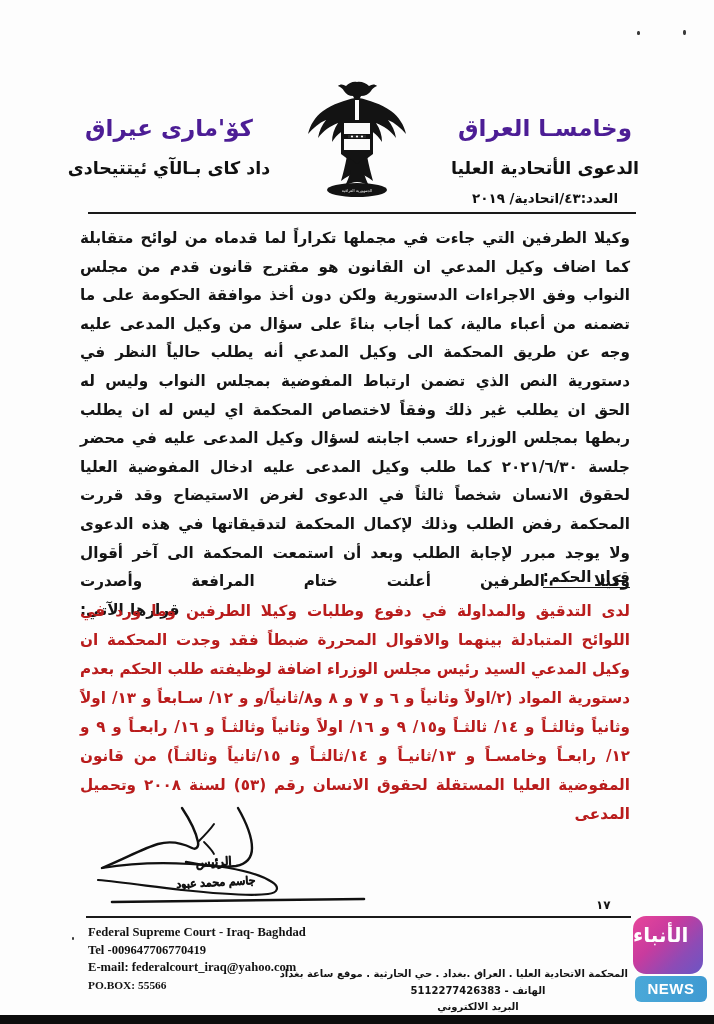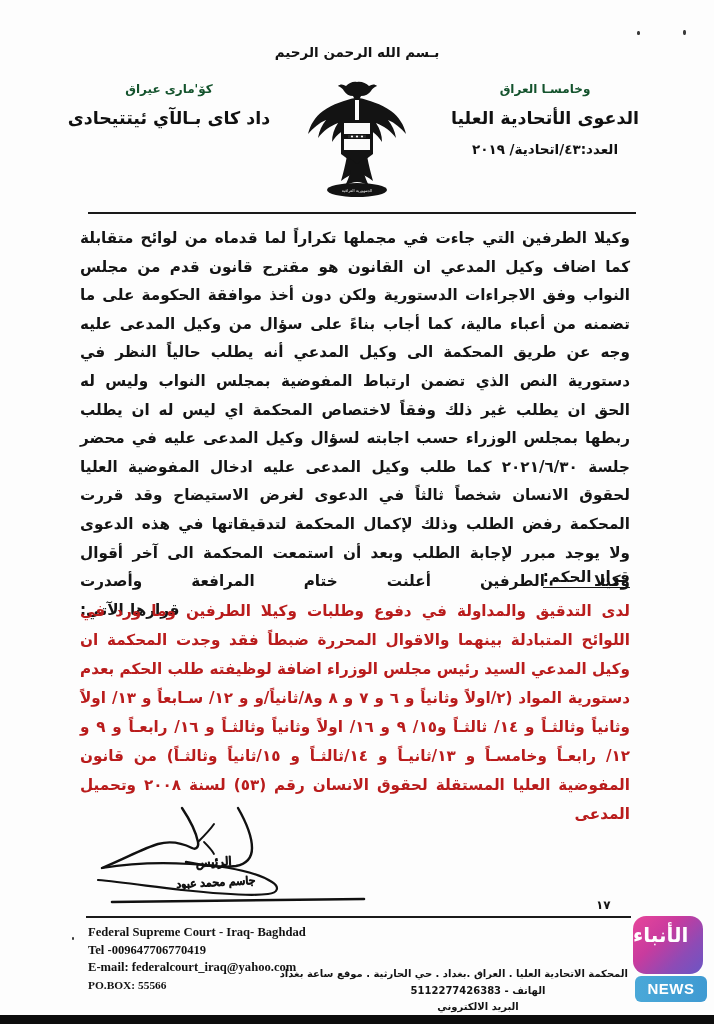--- a/index.html
+++ b/index.html
@@ -51,24 +51,25 @@
   .hdr-block {
     position: absolute;
     top: 0;
     text-align: center;
     line-height: 1.95;
   }
   .hdr-ar { right: 44px; width: 250px; }
   .hdr-kr { left: 44px;  width: 250px; }
 
   .hdr-l1 {
-    font-size: 12px;
-    font-weight: bold;
-    color: #14532d;
+    font-size: 23px;
+    font-weight: bold;
+    color: #4c1d95;
     letter-spacing: 0.2px;
+    margin-top: 28px;
   }
   .hdr-l2 {
     font-size: 17.5px;
     font-weight: bold;
     color: #101010;
     letter-spacing: 0.2px;
   }
   .hdr-num {
     font-size: 13.5px;
     font-weight: bold;
@@ -270,21 +271,20 @@
 </style>
 </head>
 <body>
 
 <div id="page">
 
   <div class="speck" style="top:31px; left:637px; width:3px; height:4px;"></div>
   <div class="speck" style="top:30px; left:683px; width:3px; height:5px;"></div>
   <div class="speck" style="top:937px; left:72px; width:2px; height:3px;"></div>
 
-  <div class="basmala">بـسم الله الرحمن الرحيم</div>
 
   <div class="emblem">
     <svg viewBox="0 0 112 126" xmlns="http://www.w3.org/2000/svg">
       <g fill="#131313">
 
         <path d="M56 4 C60 3 65 5 68 8 C71 6 74 6 76 8 C73 9 71 11 70 13 C68 16 64 18 60 18 L58 22 L54 22 L52 18 C48 18 45 16 43 13 C42 11 40 9 37 8 C39 6 42 6 45 8 C48 5 52 3 56 4 Z"></path>
 
         <path d="M54 20 C44 22 32 26 22 33 C14 39 9 47 7 56 C12 50 18 45 25 42 C21 47 18 53 17 60 C22 53 29 48 37 45 C33 51 31 57 31 64 C36 56 43 51 51 48 L54 44 Z"></path>
         <path d="M58 20 C68 22 80 26 90 33 C98 39 103 47 105 56 C100 50 94 45 87 42 C91 47 94 53 95 60 C90 53 83 48 75 45 C79 51 81 57 81 64 C76 56 69 51 61 48 L58 44 Z"></path>
 

